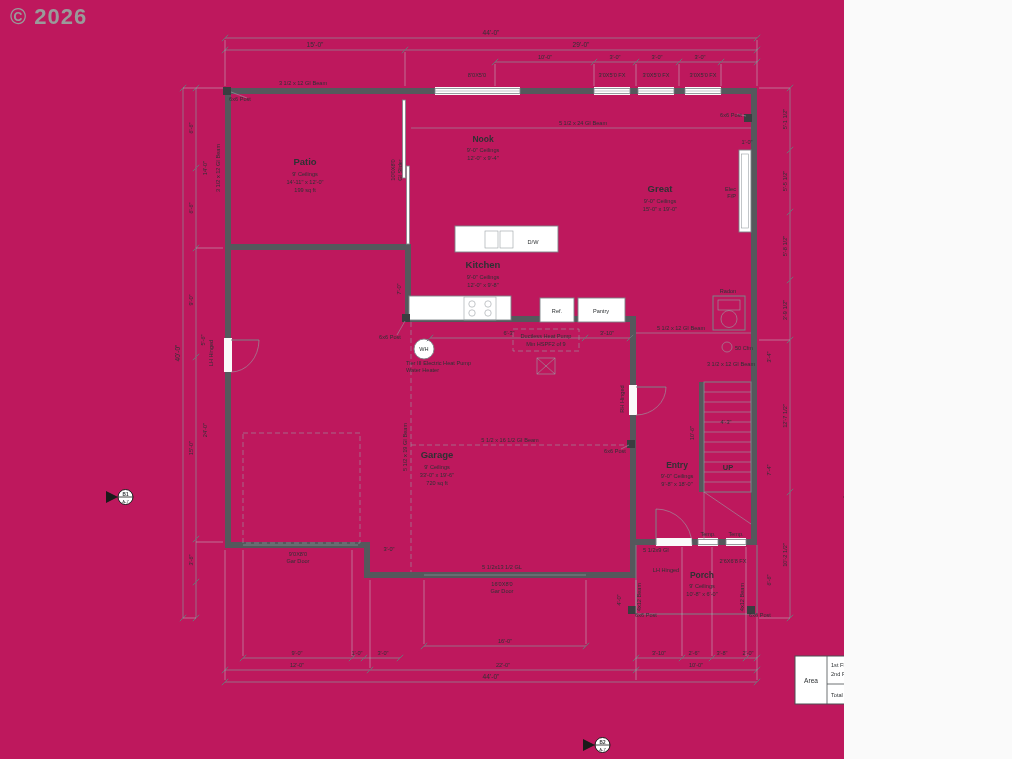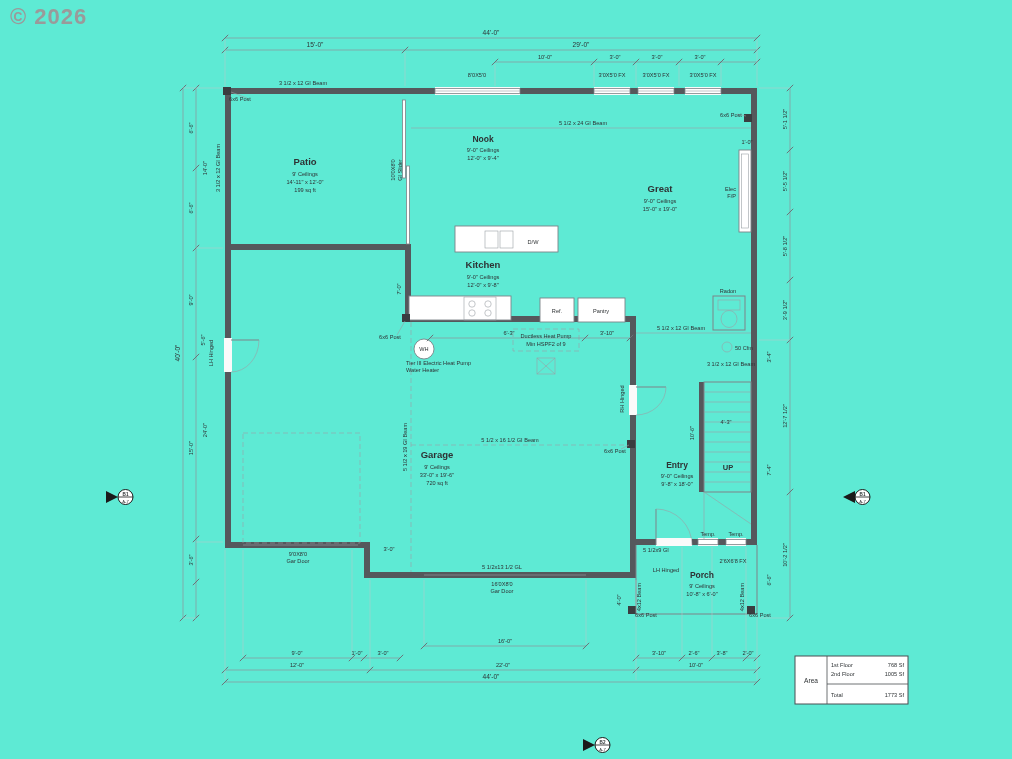--- a/index.html
+++ b/index.html
@@ -1,16 +1,16 @@
 <!DOCTYPE html>
 <html><head>
 <meta charset="utf-8">
 <style>
   html,body{margin:0;padding:0;background:#fafafa;}
-  .sheet{position:relative;width:1012px;height:759px;background:#5eead4;overflow:hidden;
+  .sheet{position:relative;width:844px;height:759px;background:#be185d;overflow:hidden;
          font-family:"Liberation Sans","DejaVu Sans",sans-serif;}
   svg{display:block;}
   .wall{fill:#55585c;stroke:none;}
   .open{fill:#fafafa;stroke:none;}
   .thin{fill:none;stroke:#7d8388;stroke-width:1;}
   .thin2{fill:none;stroke:#9aa0a5;stroke-width:.6;}
   .glz{fill:#ffffff;stroke:#7d8388;stroke-width:.8;}
   .fix{fill:#ffffff;stroke:#7d8388;stroke-width:.9;}
   .dash{stroke-dasharray:5 3;}
   .dim{stroke:#8d939a;stroke-width:.7;fill:none;}

